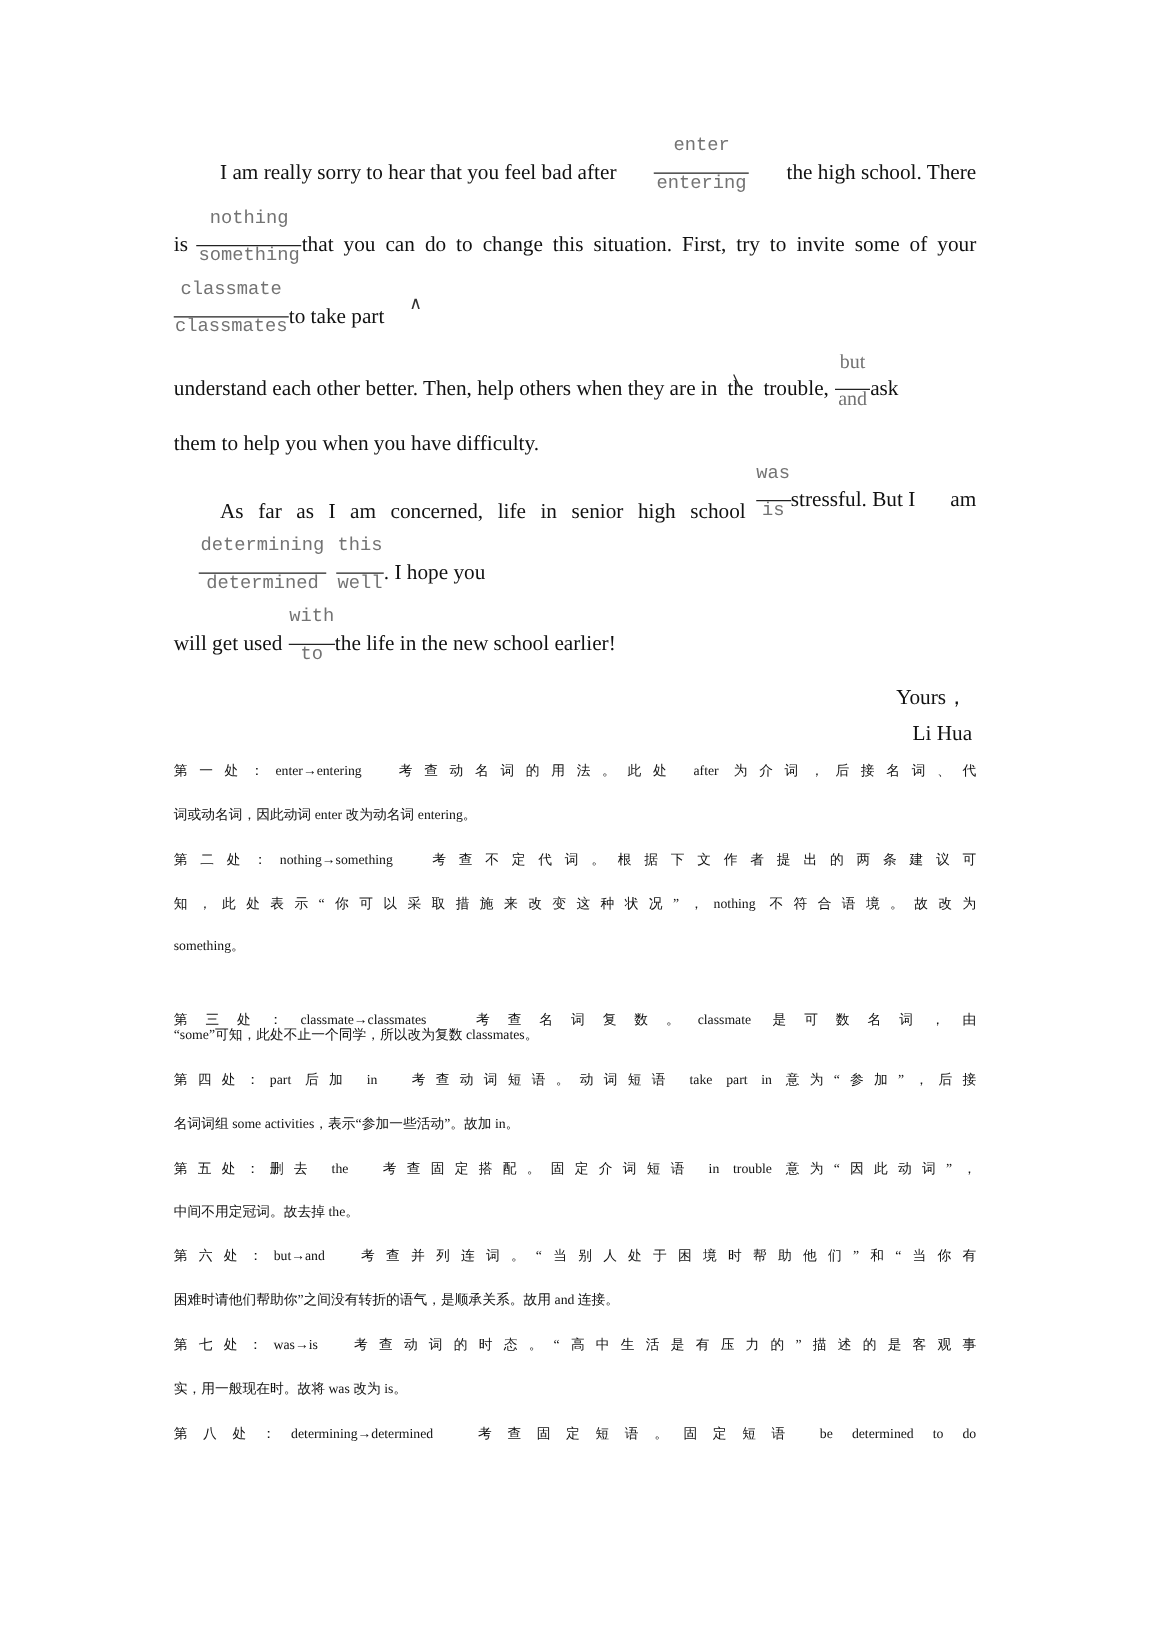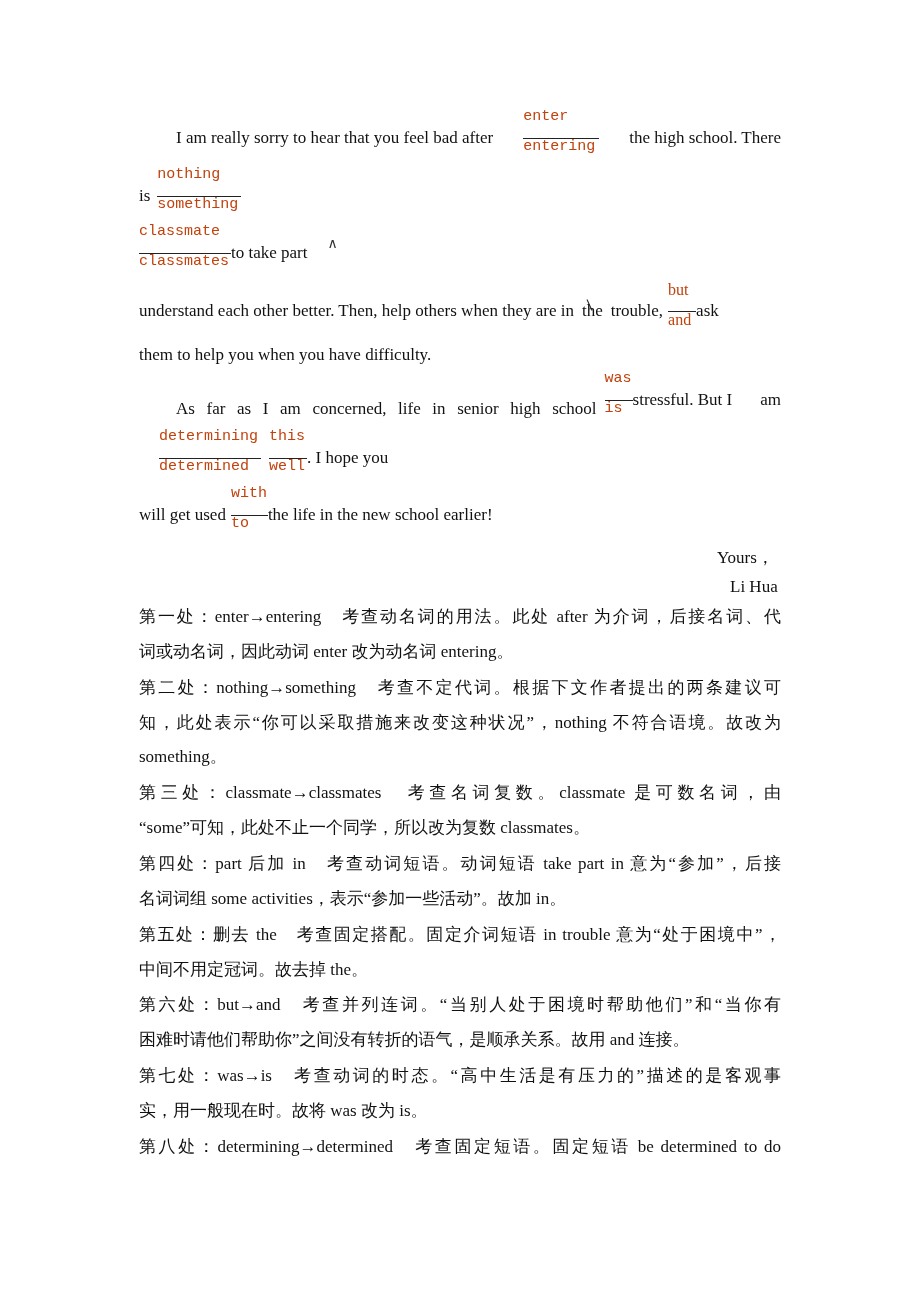--- a/index.html
+++ b/index.html
@@ -51,22 +51,22 @@
       height: 1px;
       background: #222;
     }
     .frac .top, .frac .bottom {
       position: absolute;
       left: 0;
       right: 0;
       font-family: "Liberation Mono", "DejaVu Sans Mono", monospace;
       font-size: 15px;
       line-height: 16px;
-      color: #c2410c;
-      text-align: left;
+      color: #737373;
+      text-align: center;
       white-space: nowrap;
     }
     .frac .top { top: -14px; }
     .frac .bottom { top: 16px; }
     .frac.serif .top, .frac.serif .bottom {
       font-family: "Liberation Serif", "DejaVu Serif", serif;
       font-size: 16px;
     }
     .caret {
       display: inline-block;
@@ -93,21 +93,21 @@
     .right {
       position: absolute;
       font-size: 17px;
       line-height: 24px;
       white-space: nowrap;
     }
     .expl {
       position: absolute;
       left: 0;
       width: 642px;
-      font-size: 17px;
+      font-size: 11px;
       line-height: 36px;
       font-family: "Liberation Serif", "DejaVu Serif", serif;
       text-align: justify;
       text-align-last: justify;
       white-space: nowrap;
     }
     .expl.last {
       text-align-last: left;
     }
     .sp { display: inline-block; }
@@ -128,20 +128,21 @@
   </div>
 
   <div class="line" style="top:181px;">
     <span>is</span>
     <span class="sp" style="width:7px;"></span>
     <span class="frac" style="width:84px;">
       <span class="top">nothing</span>
       <span class="bar"></span>
       <span class="bottom">something</span>
     </span>
+    <span style="flex:1; text-align:justify; text-align-last:justify;">that you can do to change this situation. First, try to invite some of your</span>
   </div>
 
   <div class="line" style="top:238px;">
     <span class="frac" style="width:92px;">
       <span class="top">classmate</span>
       <span class="bar"></span>
       <span class="bottom">classmates</span>
     </span>
     <span>to take part</span>
     <span class="sp" style="width:20px;"></span>
@@ -215,31 +216,31 @@
     <div class="expl last" style="top:634px;">词或动名词，因此动词 enter 改为动名词 entering。</div>
   </div>
 
   <div>
     <div class="expl" style="top:670px;">第二处：nothing→something　考查不定代词。根据下文作者提出的两条建议可</div>
     <div class="expl" style="top:705px;">知，此处表示“你可以采取措施来改变这种状况”，nothing 不符合语境。故改为</div>
     <div class="expl last" style="top:739px;">something。</div>
   </div>
 
   <div>
-    <div class="expl" style="top:775px;">第三处：classmate→classmates　考查名词复数。classmate 是可数名词，由</div>
+    <div class="expl" style="top:798px;">第三处：classmate→classmates　考查名词复数。classmate 是可数名词，由</div>
     <div class="expl last" style="top:810px;">“some”可知，此处不止一个同学，所以改为复数 classmates。</div>
   </div>
 
   <div>
     <div class="expl" style="top:846px;">第四处：part 后加 in　考查动词短语。动词短语 take part in 意为“参加”，后接</div>
     <div class="expl last" style="top:881px;">名词词组 some activities，表示“参加一些活动”。故加 in。</div>
   </div>
 
   <div>
-    <div class="expl" style="top:917px;">第五处：删去 the　考查固定搭配。固定介词短语 in trouble 意为“处于困境中”，</div>
+    <div class="expl" style="top:917px;">第五处：删去 the　考查固定搭配。固定介词短语 in trouble 意为“因此动词”，</div>
     <div class="expl last" style="top:952px;">中间不用定冠词。故去掉 the。</div>
   </div>
 
   <div>
     <div class="expl" style="top:987px;">第六处：but→and　考查并列连词。“当别人处于困境时帮助他们”和“当你有</div>
     <div class="expl last" style="top:1022px;">困难时请他们帮助你”之间没有转折的语气，是顺承关系。故用 and 连接。</div>
   </div>
 
   <div>
     <div class="expl" style="top:1058px;">第七处：was→is　考查动词的时态。“高中生活是有压力的”描述的是客观事</div>

